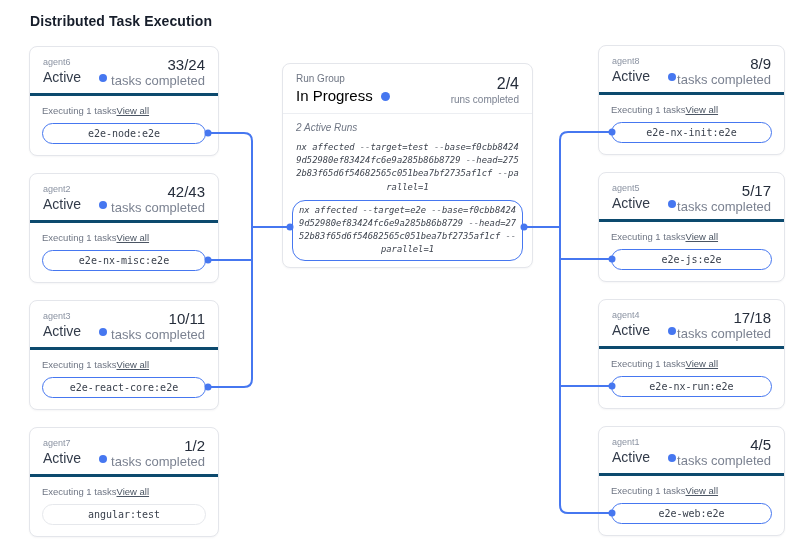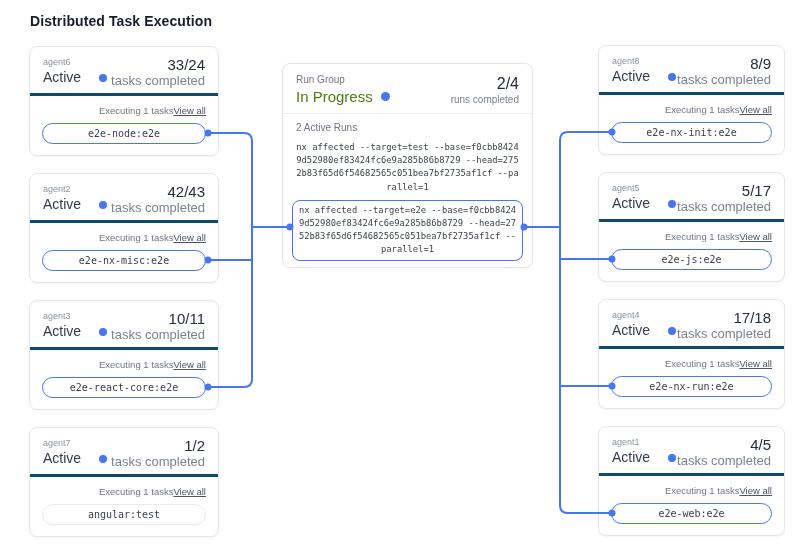--- a/index.html
+++ b/index.html
@@ -73,21 +73,21 @@
   }
   .count-caption {
     font-size: 13px;
     color: #7b8291;
     line-height: 13px;
   }
 
   .agent-body { padding: 9px 12px 0 12px; }
   .exec-row {
     display: flex;
-    justify-content: flex-end;
+    justify-content: flex-start;
     align-items: baseline;
   }
   .exec-label { font-size: 9.5px; color: #6f7684; }
   .view-all {
     font-size: 9.5px;
     color: #4b5563;
     text-decoration: underline;
     cursor: pointer;
   }
   .task-pill {
@@ -109,52 +109,52 @@
   .run-group {
     position: absolute;
     left: 282px;
     top: 63px;
     width: 251px;
     height: 205px;
   }
   .rg-header {
     display: flex;
     justify-content: space-between;
-    align-items: center;
+    align-items: flex-end;
     padding: 9px 13px 7px 13px;
     height: 50px;
     border-bottom: 1px solid #eceef2;
   }
   .rg-label { font-size: 10px; color: #6f7684; line-height: 14px; }
   .rg-status-row {
     display: flex;
     align-items: center;
     gap: 8px;
     font-size: 15px;
-    color: #4d7c0f;
+    color: #000000;
     line-height: 20px;
   }
   .rg-dot { width: 9px; height: 9px; border-radius: 50%; background: #4677f0; }
   .rg-count { font-size: 16px; color: #252d3b; line-height: 19px; }
   .rg-caption { font-size: 10px; color: #7b8291; line-height: 13px; }
-  .rg-body { padding: 7px 9px 10px 9px; }
+  .rg-body { padding: 7px 9px 10px 9px; font-style: italic; }
   .active-runs { font-size: 10px; color: #6f7684; padding-left: 4px; line-height: 13px; }
   .cmd {
     margin-top: 7px;
     font-family: "DejaVu Sans Mono", monospace;
     font-size: 8.8px;
     line-height: 13.2px;
     color: #3d434e;
     text-align: center;
     word-break: break-all;
     padding: 0 2px;
   }
   .cmd.hl-box {
     border: 1.5px solid #4677f0;
-    border-radius: 8px;
+    border-radius: 13px;
     padding: 3px 4px;
     margin-top: 6px;
   }
 
   svg.connectors {
     position: absolute;
     left: 0; top: 0;
     width: 800px; height: 549px;
     pointer-events: none;
   }

